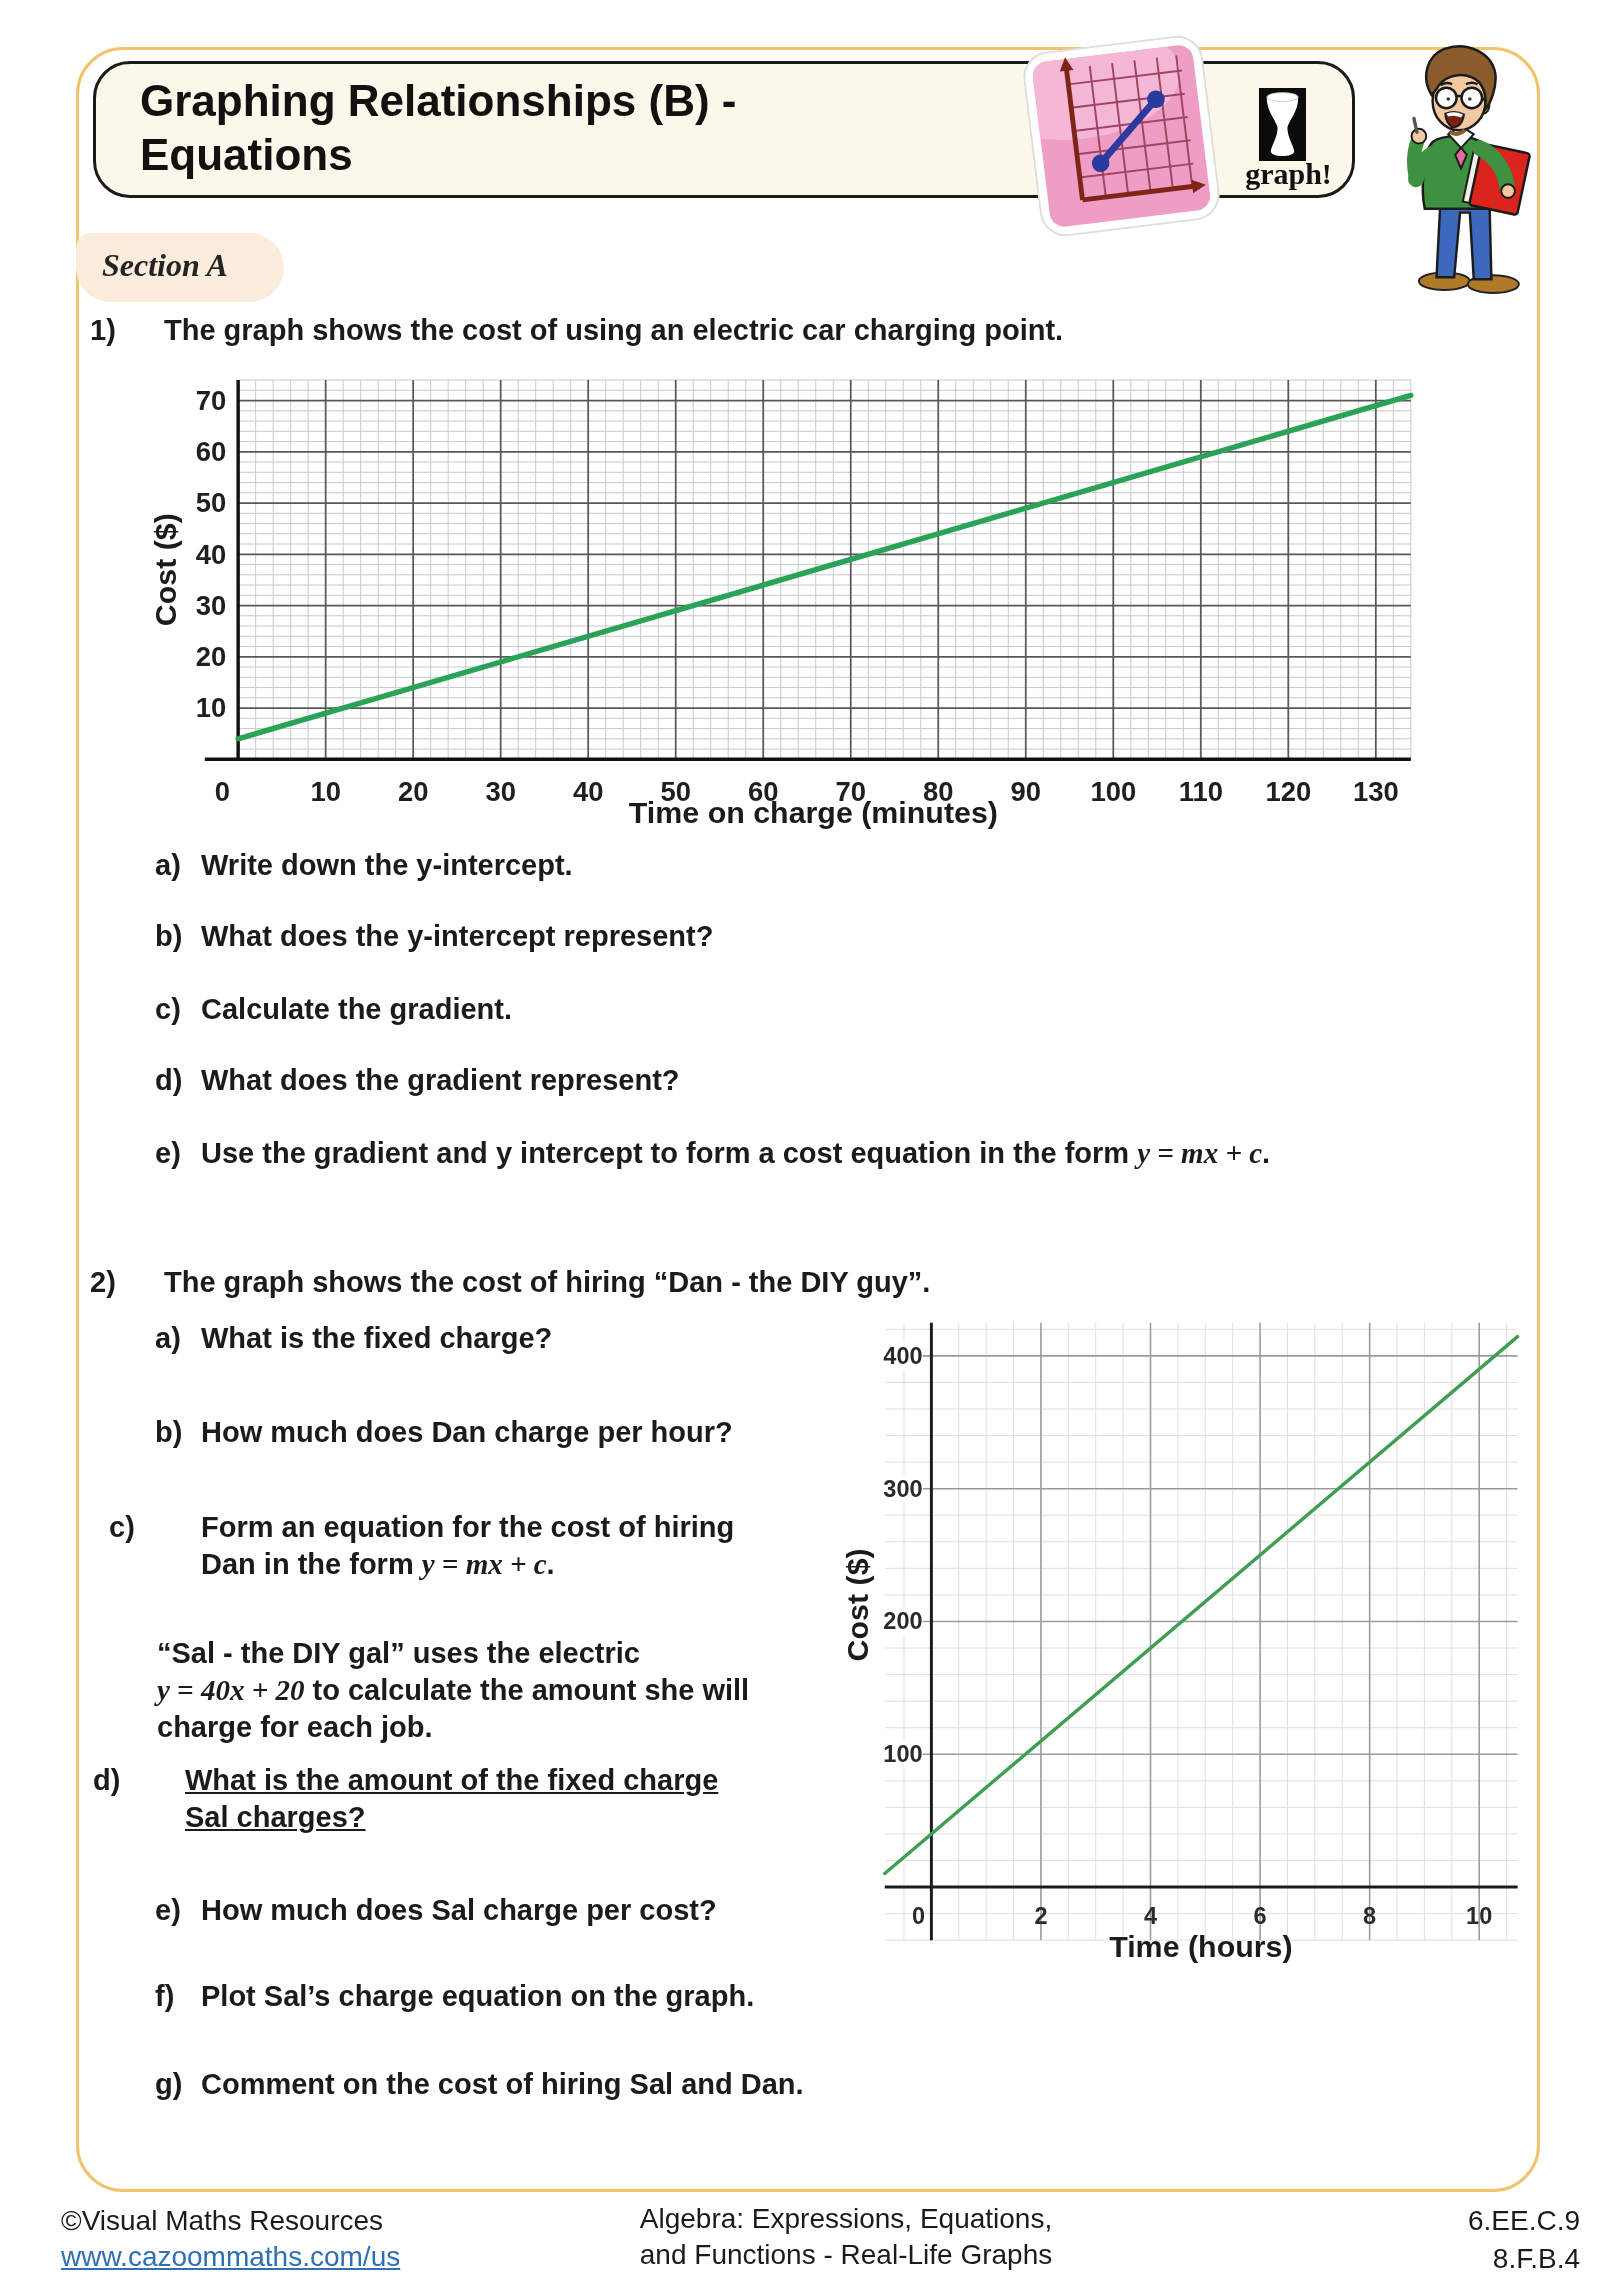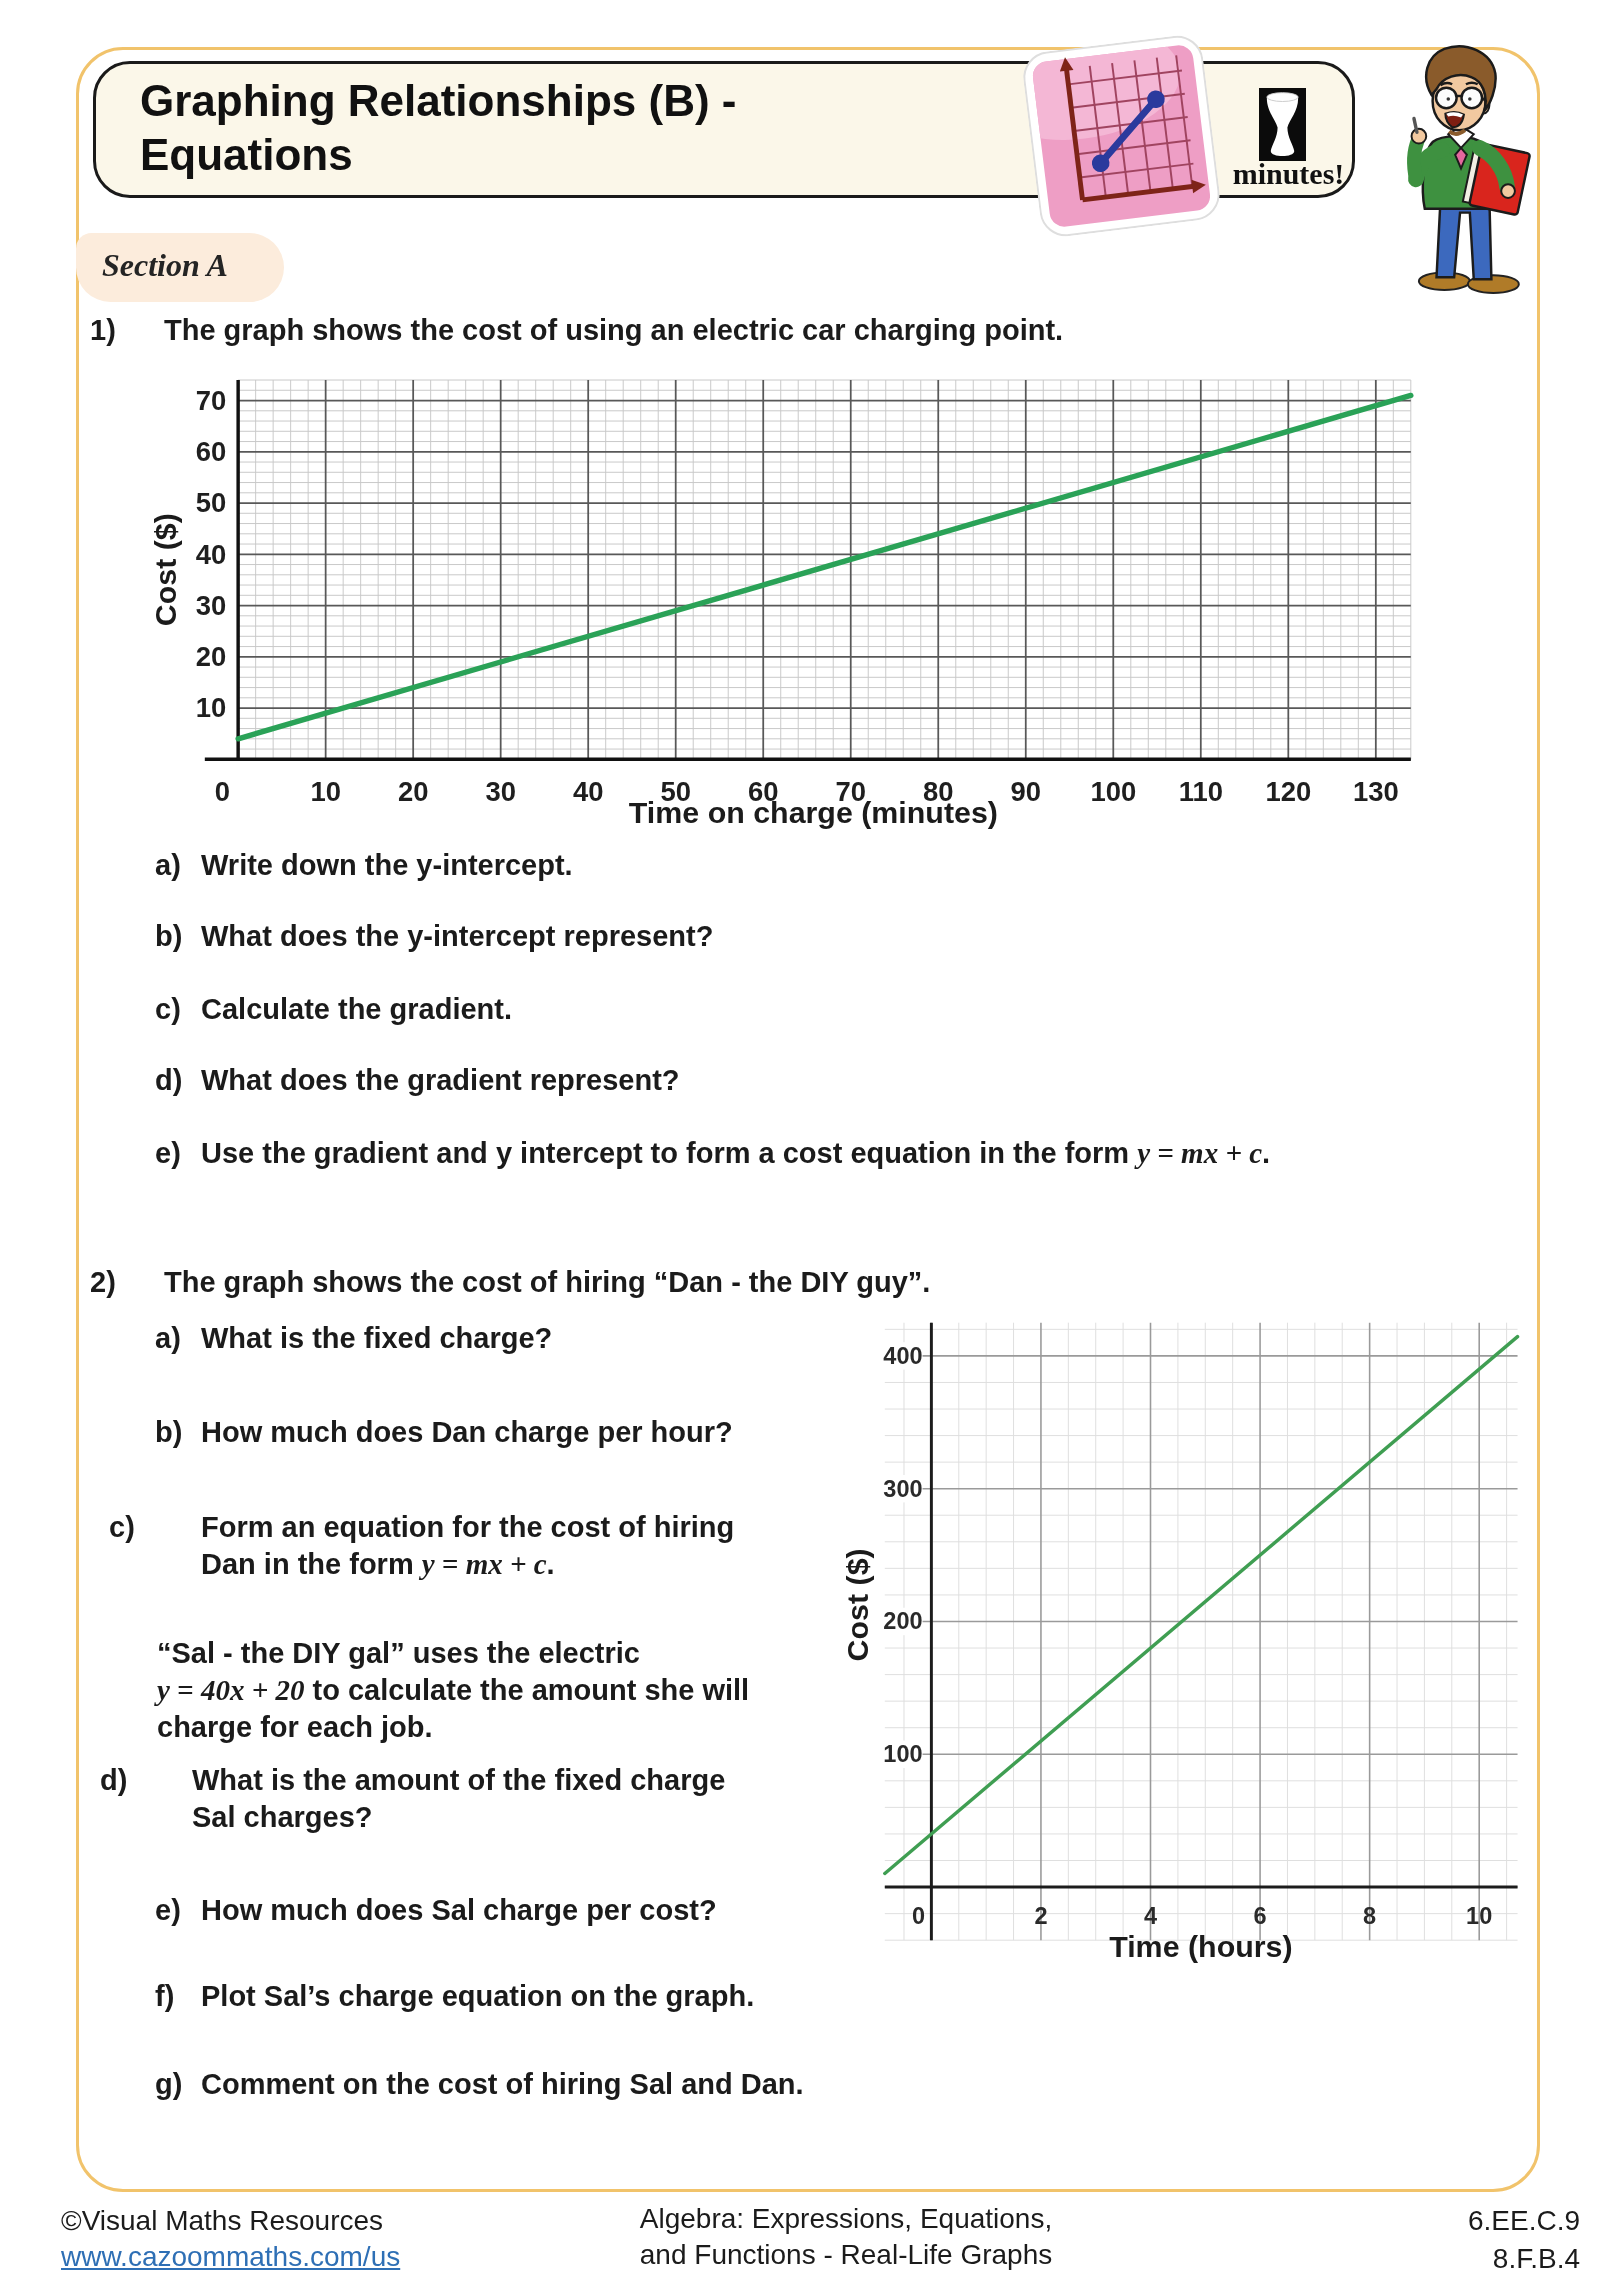--- a/index.html
+++ b/index.html
@@ -75,21 +75,21 @@
     <circle cx="68" cy="120" r="9" fill="#2B3A9D"></circle>
     <circle cx="132" cy="62" r="9" fill="#2B3A9D"></circle>
   </svg>
 
   <div class="abs badge-box">
     <svg viewBox="0 0 48 74" width="47" height="73">
       <path d="M8,10 C8,3 40,3 40,10 C40,24 31,32 29,40 C29,50 35,58 36,64 C36,71 12,71 12,64 C13,58 19,50 19,40 C17,32 8,24 8,10 Z" fill="#FFFFFF"></path>
       <ellipse cx="24" cy="9" rx="16" ry="4.5" fill="#FFFFFF" stroke="#CCCCCC" stroke-width="1"></ellipse>
     </svg>
   </div>
-  <div class="abs badge-text">minutes!</div>
+  <div class="abs badge-text">graph!</div>
 
   <svg class="abs teacher" viewBox="0 0 200 255">
     <ellipse cx="82" cy="242" rx="26" ry="9" fill="#B07B28" stroke="#222" stroke-width="2"></ellipse>
     <ellipse cx="132" cy="245" rx="26" ry="9" fill="#B07B28" stroke="#222" stroke-width="2"></ellipse>
     <path d="M78,160 L74,238 L92,238 L98,172 L108,172 L112,240 L130,240 L128,160 Z" fill="#3C69BE" stroke="#1C1C1C" stroke-width="2.5"></path>
     <path d="M70,100 C60,110 58,150 62,168 L128,168 C134,150 132,115 122,102 C112,92 80,92 70,100 Z" fill="#3E9140" stroke="#1C1C1C" stroke-width="2.5"></path>
     <g transform="rotate(12 138 140)">
       <rect x="106" y="110" width="8" height="58" fill="#F2EFE4" stroke="#1B1B1B" stroke-width="2"></rect>
       <rect x="113" y="106" width="50" height="64" rx="3" fill="#D9251D" stroke="#1B1B1B" stroke-width="2.5"></rect>
     </g>
@@ -283,21 +283,21 @@
   </div>
   <div class="abs q sub" style="left:155px;top:1414px;width:706px;">
     <span class="letter">b)</span><span class="txt"><span>How much does Dan charge per hour?</span></span>
   </div>
   <div class="abs q sub" style="left:155px;top:1509px;width:706px;padding-left:46px;text-indent:-46px;">
     <span class="letter">c)</span><span class="txt"><span>Form an equation for the cost of hiring</span><br><span>Dan in the form </span><span class="eq">y = mx + c</span><span>.</span></span>
   </div>
 
   <div class="abs q" style="left:157px;top:1635px;width:725px;"><span>“Sal - the DIY gal” uses the electric</span><br><span class="eq">y = 40x + 20</span><span> to calculate the amount she will</span><br><span>charge for each job.</span></div>
 
-  <div class="abs q sub" style="left:146px;top:1762px;width:706px;padding-left:46px;text-indent:-46px;">
+  <div class="abs q sub" style="left:139px;top:1762px;width:706px;padding-left:46px;text-indent:-46px;text-decoration:underline;">
     <span class="letter">d)</span><span class="txt"><span>What is the amount of the fixed charge</span><br><span>Sal charges?</span></span>
   </div>
   <div class="abs q sub" style="left:155px;top:1892px;width:706px;">
     <span class="letter">e)</span><span class="txt"><span>How much does Sal charge per cost?</span></span>
   </div>
   <div class="abs q sub" style="left:155px;top:1978px;width:706px;">
     <span class="letter">f)</span><span class="txt"><span>Plot Sal’s charge equation on the graph.</span></span>
   </div>
   <div class="abs q sub" style="left:155px;top:2066px;width:745px;">
     <span class="letter">g)</span><span class="txt"><span>Comment on the cost of hiring Sal and Dan.</span></span>

